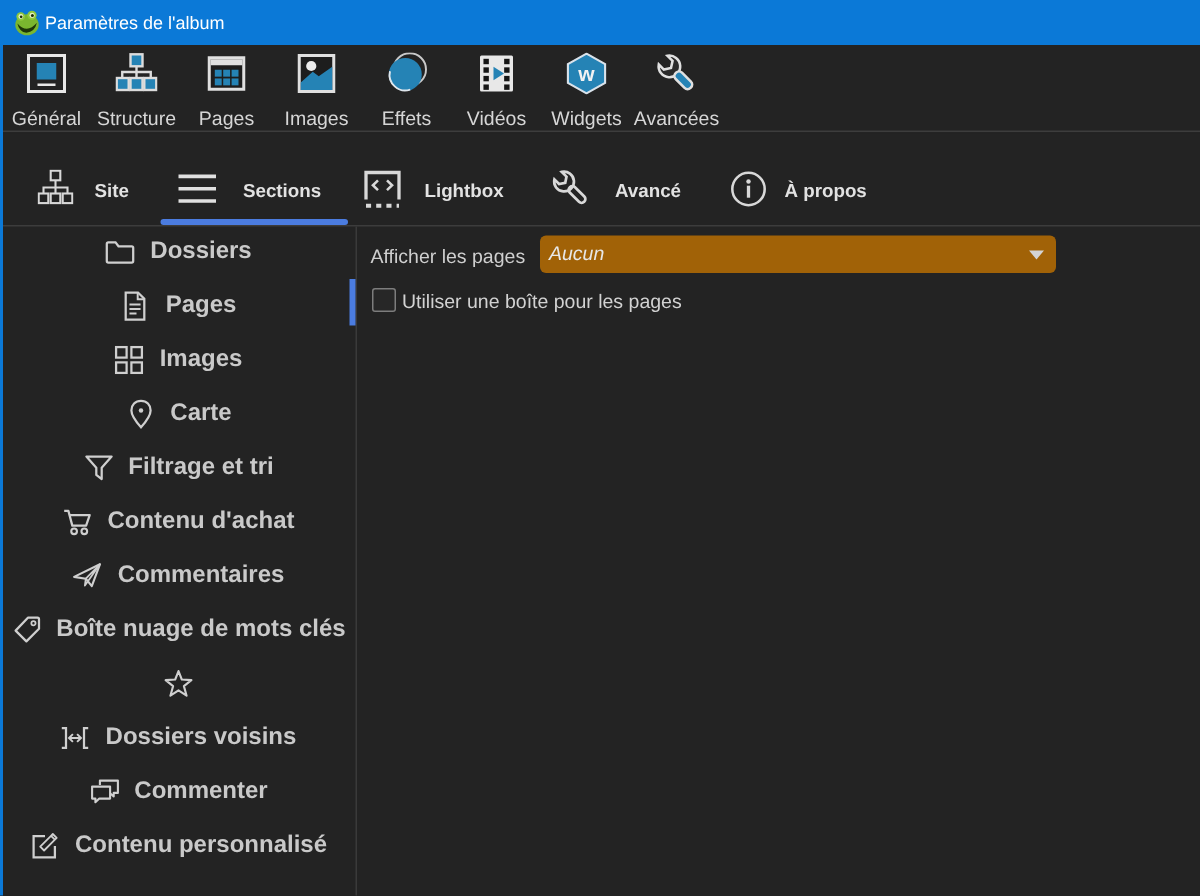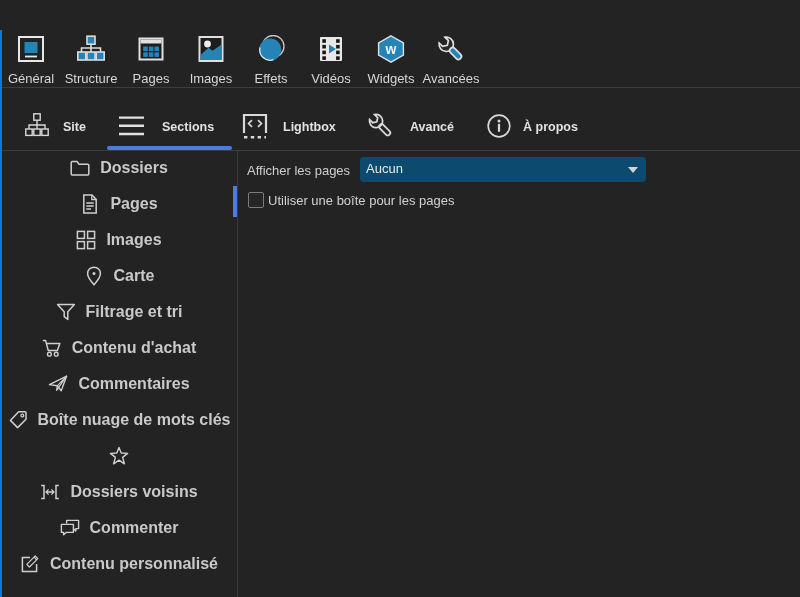--- a/index.html
+++ b/index.html
@@ -24,29 +24,42 @@
 #underline { left:107px; top:57px; width:125px; height:4px; background:#4b7ce0; border-radius:2px; }
 
 #leftborder { left:0; top:30px; width:2px; height:567px; background:#0b79d7; }
 #divider { left:237px; top:151px; width:1px; height:446px; background:#3a3a3a; }
 #thumb { left:233px; top:186px; width:4px; height:31px; background:#4b7ce0; }
 
 .srow { position:absolute; left:2px; width:234px; height:36px; display:flex; align-items:center; justify-content:center; gap:10px; color:#c9c9c9; font-size:16px; font-weight:bold; }
 .srow svg { flex:0 0 auto; }
 
 #lbl-aff { left:247px; top:163px; font-size:13px; color:#cfcfcf; }
-#combo { left:360px; top:157px; width:286px; height:25px; background:#0c4a6e; border-radius:4px; }
+#combo { left:360px; top:157px; width:344px; height:25px; background:#a16207; border-radius:4px;font-style:italic; }
 #combo .val { position:absolute; left:6px; top:4px; font-size:13px; color:#e8e8e8; }
 #combo .arr { position:absolute; right:8px; top:10px; width:0; height:0; border-left:5px solid transparent; border-right:5px solid transparent; border-top:6px solid #d4d4d4; }
 #cb { left:248px; top:192px; width:16px; height:16px; border:1px solid #7d7d7d; border-radius:2px; background:#272727; }
 #cb-lbl { left:268px; top:193px; font-size:13px; color:#d2d2d2; }
 </style>
 </head>
 <body>
 <div id="app">
+  <div class="abs" id="titlebar">
+    <svg class="abs" style="left:9px;top:6px" width="18" height="18" viewBox="0 0 18 18">
+      <ellipse cx="9" cy="10.5" rx="7.8" ry="7" fill="#7ab62f"></ellipse>
+      <circle cx="4.8" cy="5" r="2.9" fill="#8fc83d"></circle>
+      <circle cx="12.3" cy="4.2" r="3.1" fill="#8fc83d"></circle>
+      <circle cx="4.9" cy="5" r="1.6" fill="#e8f2c8"></circle>
+      <circle cx="12.4" cy="4.2" r="1.7" fill="#e8f2c8"></circle>
+      <circle cx="5.1" cy="5.2" r="0.9" fill="#1c3006"></circle>
+      <circle cx="12.6" cy="4.4" r="1" fill="#1c3006"></circle>
+      <path d="M2.6,9.6 Q9,16.8 15.6,9.2 Q14.2,15.4 8.6,15.8 Q3.8,15.2 2.6,9.6 Z" fill="#1d3607"></path>
+    </svg>
+    <div class="abs txt">Paramètres de l'album</div>
+  </div>
 
   <div class="abs" id="toolbar">
     <div class="tbitem" style="left:1px">
       <svg width="28" height="28" viewBox="0 0 28 28">
         <rect x="2" y="2" width="24" height="24" fill="none" stroke="#e8e8e8" stroke-width="2"></rect>
         <rect x="7.5" y="7" width="13" height="11" fill="#2583b5"></rect>
         <line x1="8" y1="21.5" x2="20" y2="21.5" stroke="#e8e8e8" stroke-width="1.8"></line>
       </svg>
       <div class="lbl">Général</div>
     </div>

